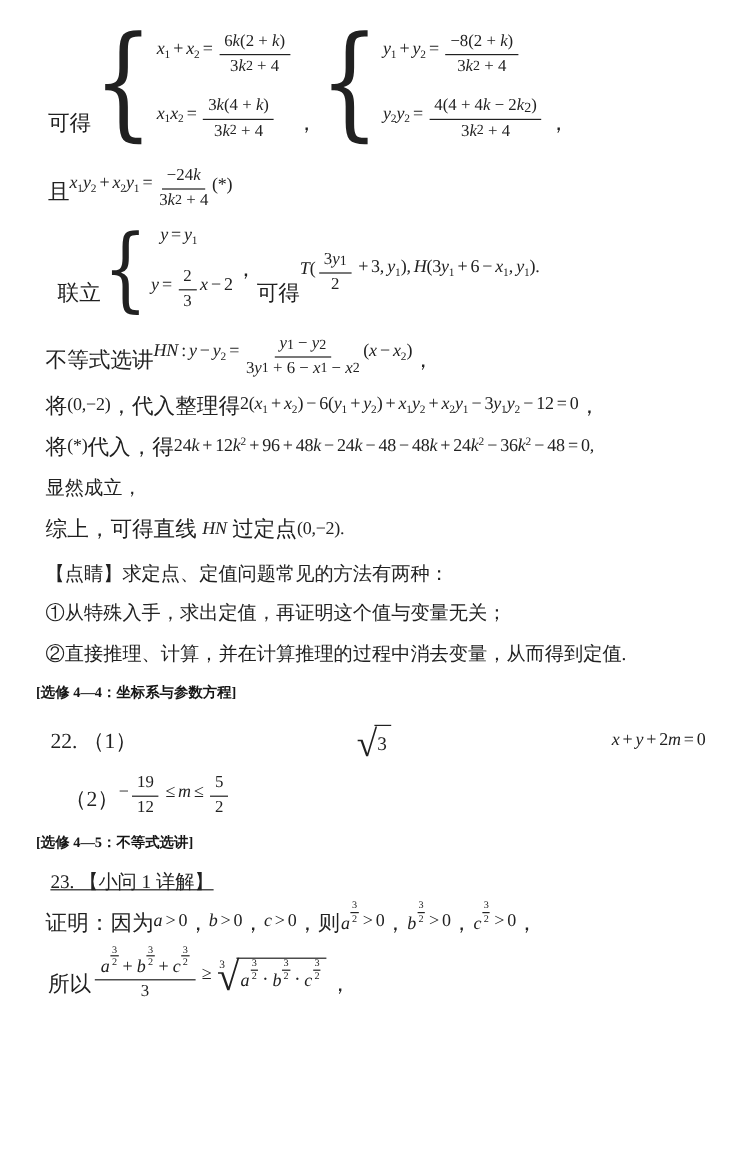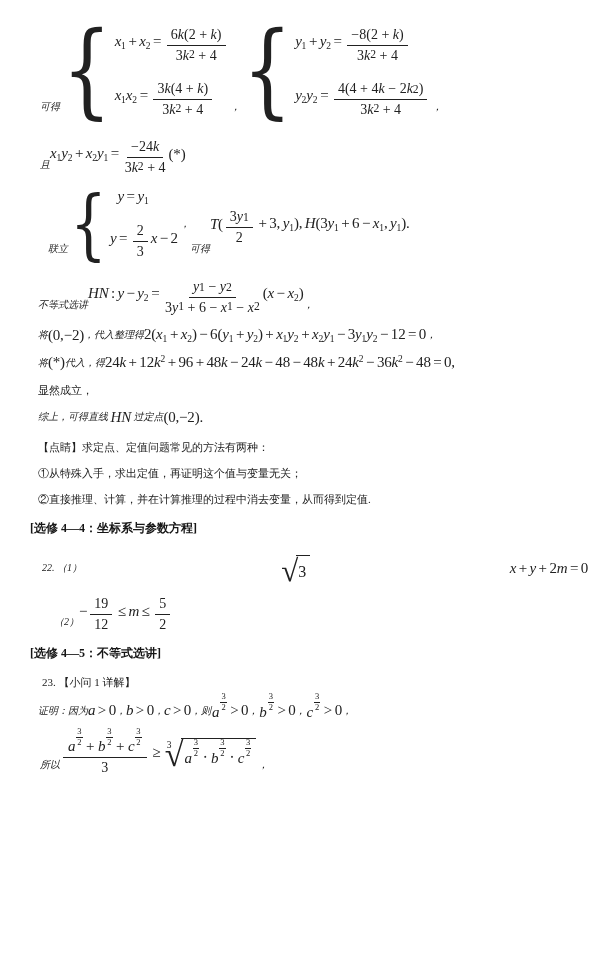--- a/index.html
+++ b/index.html
@@ -3,25 +3,25 @@
 <meta charset="utf-8">
 <style>
   html,body{margin:0;padding:0;background:#ffffff;}
   .page{
     width:614px;height:976px;box-sizing:border-box;
     background:#ffffff;color:#212121;
     padding:16px 26px 0 38px;overflow:hidden;
     font-family:"Liberation Serif","DejaVu Serif",serif;
   }
   .line{display:flex;align-items:center;flex-wrap:nowrap;}
-  .line.text{display:block;font-size:11px;line-height:1.45;white-space:normal;}
+  .line.text{display:block;font-size:16px;line-height:1.45;white-space:normal;}
   .line.bold{font-weight:700;color:#161616;}
   .line.justify{text-align:justify;text-align-last:left;font-size:17px;line-height:36px;letter-spacing:0.5px;}
   .line.hdr{font-size:12px;}
-  .cjk{font-size:10px;white-space:pre;font-style:italic;}
+  .cjk{font-size:18px;white-space:pre;}
   .math{font-size:15px;white-space:pre;letter-spacing:-0.2px;word-spacing:-1px;}
   .math i{font-style:italic;}
   .math sub{font-size:9.5px;vertical-align:-3px;letter-spacing:0;}
   .math sup{font-size:9.5px;vertical-align:5px;letter-spacing:0;}
   .vbot{align-self:flex-end;margin-bottom:4px;}
   .frac{display:inline-flex;flex-direction:column;align-items:center;
         font-size:14px;line-height:1.25;margin:0 3px;vertical-align:middle;}
   .frac .num{border-bottom:1.2px solid #212121;padding:6px 4px 1px;display:inline-flex;align-items:flex-end;white-space:pre;}
   .frac .den{padding-top:1px;display:inline-flex;align-items:center;white-space:pre;}
   .cases{display:inline-flex;align-items:center;margin:0 2px;}
@@ -172,21 +172,21 @@
           <span class="num">19</span>
           <span class="den">12</span>
         </span>
         <span class="math"> ≤ <i>m</i> ≤ </span>
         <span class="frac">
           <span class="num">5</span>
           <span class="den">2</span>
         </span>
       </div>
       <div class="line text bold hdr" style="margin-top: 12px; margin-left: -8px;">[选修 4—5：不等式选讲]</div>
-      <div class="line text" style="margin-top: 12px; margin-left: 4px;">23. 【小问 1 详解】</div>
+      <div class="line text" style="margin-top: 12px; margin-left: 4px; text-decoration: underline;">23. 【小问 1 详解】</div>
       <div class="line mathline" style="margin-top: 10px;">
         <span class="cjk">证明：因为</span>
         <span class="math"><i>a</i> &gt; 0</span>
         <span class="cjk">，</span>
         <span class="math"><i>b</i> &gt; 0</span>
         <span class="cjk">，</span>
         <span class="math"><i>c</i> &gt; 0</span>
         <span class="cjk">，则</span>
         <span class="pf">
           <span class="math"><i>a</i></span>

